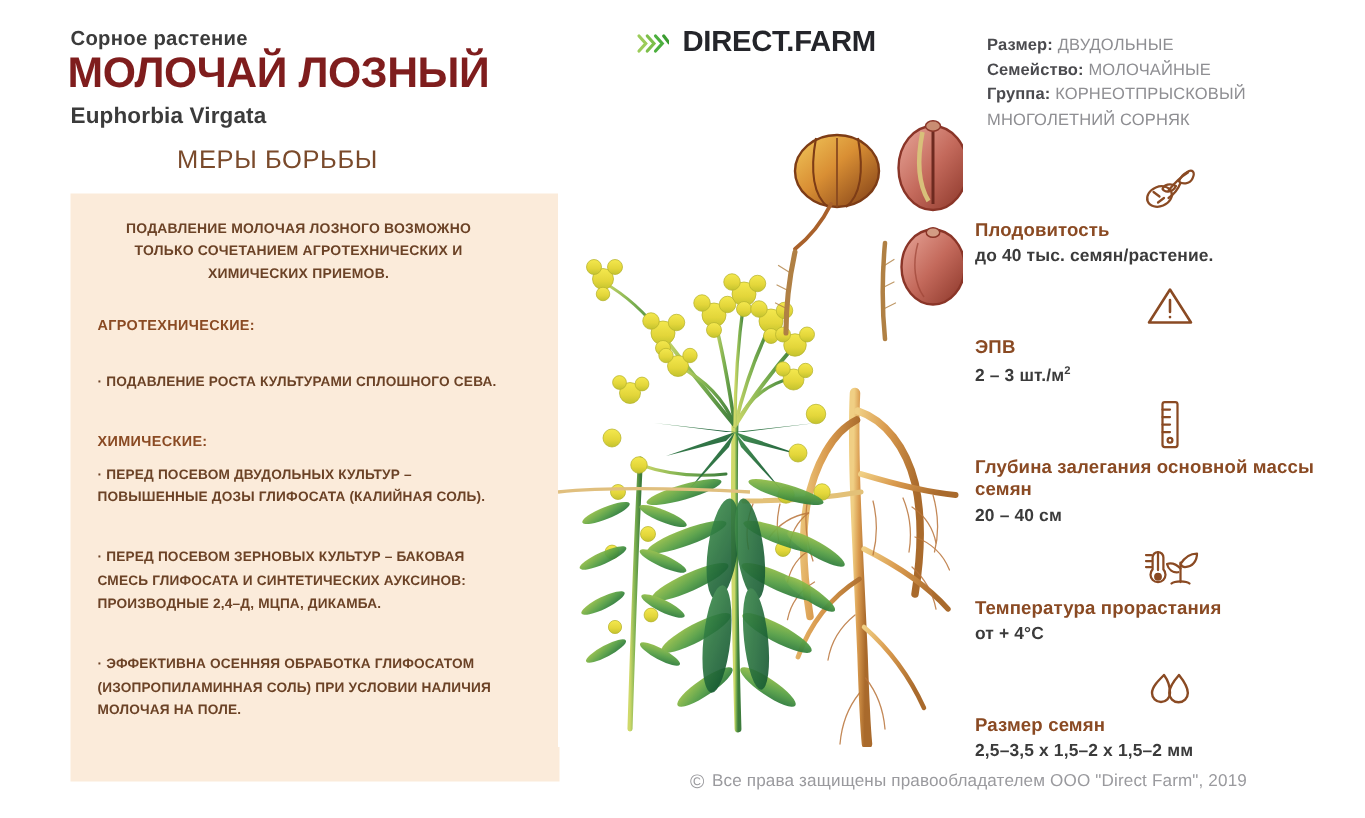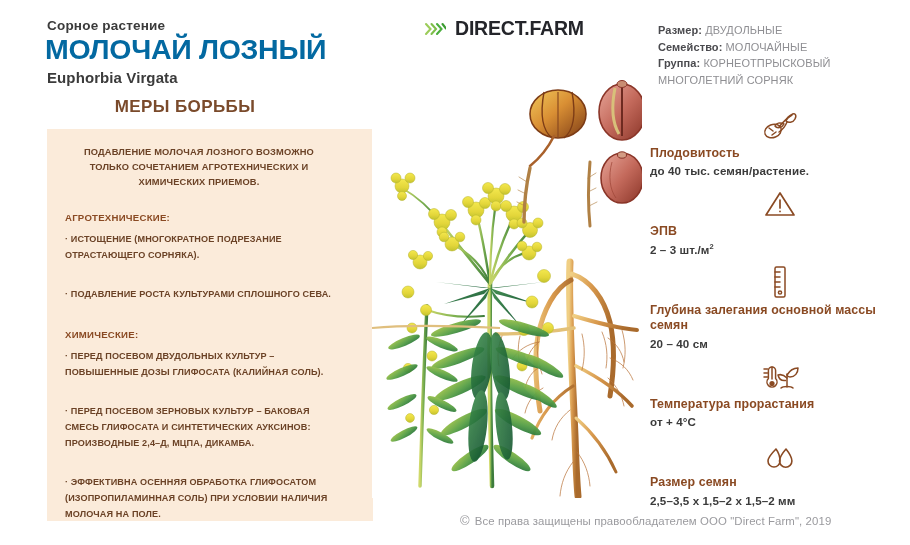--- a/index.html
+++ b/index.html
@@ -22,33 +22,33 @@
     left: 0; top: 0;
     width: 370px; height: 545px;
   }
   .kicker {
     position: absolute; left: 47px; top: 18px;
     font-size: 13.5px; font-weight: 700; color: #3b3b3b;
     letter-spacing: 0.2px;
   }
   .plant-name {
     position: absolute; left: 45px; top: 35px;
-    font-size: 28.5px; font-weight: 700; color: #0369a1;
+    font-size: 28.5px; font-weight: 700; color: #7f1d1d;
     letter-spacing: -0.3px; line-height: 1.05;
     white-space: nowrap;
   }
   .plant-latin {
     position: absolute; left: 47px; top: 69px;
     font-size: 15px; font-weight: 700; color: #3b3b3b;
     letter-spacing: 0.1px;
   }
   .measures-title {
     position: absolute; left: 0; top: 97px;
     width: 370px; text-align: center;
-    font-size: 17px; font-weight: 700; color: #7a4a2b;
+    font-size: 17px; font-weight: 400; color: #7a4a2b;
     letter-spacing: 0.4px;
   }
 
   .beige-panel {
     position: absolute; left: 47px; top: 129px;
     width: 326px; height: 392px;
     background: #FBEBDA;
   }
   .panel-inner {
     position: absolute; left: 18px; top: 16px;
@@ -148,21 +148,20 @@
     <div class="kicker">Сорное растение</div>
     <div class="plant-name">МОЛОЧАЙ ЛОЗНЫЙ</div>
     <div class="plant-latin">Euphorbia Virgata</div>
     <div class="measures-title">МЕРЫ БОРЬБЫ</div>
 
     <div class="beige-panel">
       <div class="panel-inner">
         <div class="panel-lead">ПОДАВЛЕНИЕ МОЛОЧАЯ ЛОЗНОГО ВОЗМОЖНО ТОЛЬКО СОЧЕТАНИЕМ АГРОТЕХНИЧЕСКИХ И ХИМИЧЕСКИХ ПРИЕМОВ.</div>
 
         <div class="sec-head">АГРОТЕХНИЧЕСКИЕ:</div>
-        <div class="bullet">· ИСТОЩЕНИЕ (МНОГОКРАТНОЕ ПОДРЕЗАНИЕ ОТРАСТАЮЩЕГО СОРНЯКА).</div>
         <div class="bullet tight"> · ПОДАВЛЕНИЕ РОСТА КУЛЬТУРАМИ СПЛОШНОГО СЕВА.</div>
 
         <div class="sec-head chem">ХИМИЧЕСКИЕ:</div>
         <div class="bullet"> · ПЕРЕД ПОСЕВОМ ДВУДОЛЬНЫХ КУЛЬТУР – ПОВЫШЕННЫЕ ДОЗЫ ГЛИФОСАТА (КАЛИЙНАЯ СОЛЬ).</div>
         <div class="bullet tight"> · ПЕРЕД ПОСЕВОМ ЗЕРНОВЫХ КУЛЬТУР – БАКОВАЯ СМЕСЬ ГЛИФОСАТА И СИНТЕТИЧЕСКИХ АУКСИНОВ: ПРОИЗВОДНЫЕ 2,4–Д, МЦПА, ДИКАМБА.</div>
         <div class="bullet tight"> · ЭФФЕКТИВНА ОСЕННЯЯ ОБРАБОТКА ГЛИФОСАТОМ (ИЗОПРОПИЛАМИННАЯ СОЛЬ) ПРИ УСЛОВИИ НАЛИЧИЯ МОЛОЧАЯ НА ПОЛЕ.</div>
       </div>
     </div>
   </div>
 

